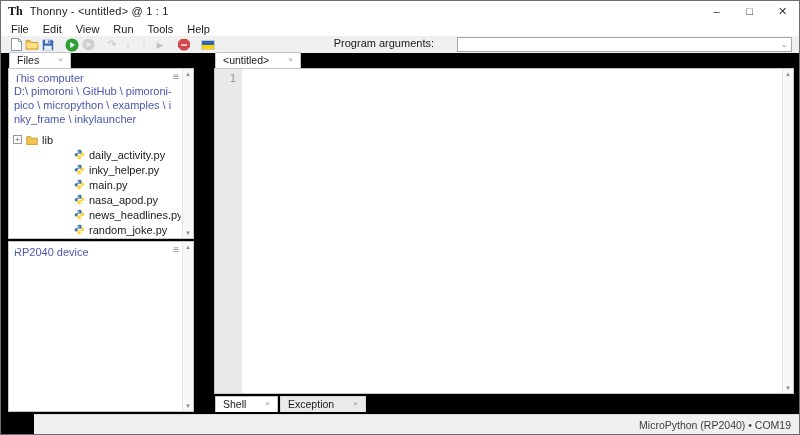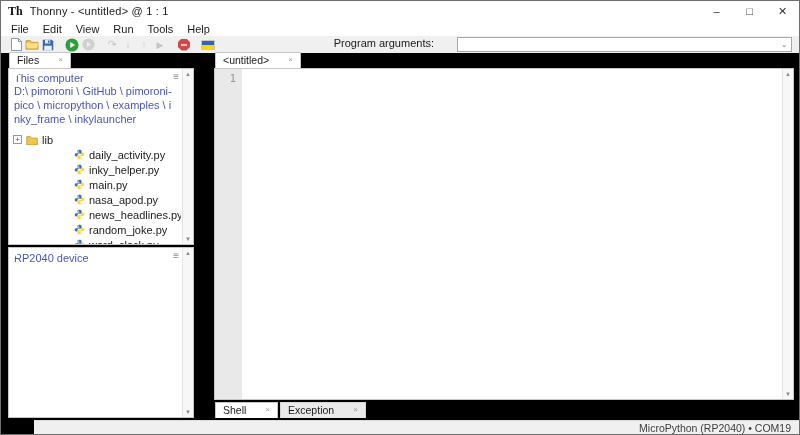--- a/index.html
+++ b/index.html
@@ -70,21 +70,21 @@
   .gutter { width:27px; background:#e9e9e9; color:#999; font-family:"DejaVu Sans Mono",monospace; font-size:11px; text-align:right; padding:3px 6px 0 0; flex:0 0 auto; }
   .code-area { flex:1; background:#fff; }
 
   
   .shell-tabs { margin-top:3px; }
   .shell { flex:1 1 0; border:1px solid #c6c6c6; background:#fff; position:relative; min-height:0; }
   .shell-inner { position:absolute; left:0; top:0; right:12px; bottom:0; padding:3px 6px; font-family:"DejaVu Sans Mono",monospace; font-size:11.5px; line-height:18px; color:#7e7e7e; white-space:pre-wrap; }
   .prompt { color:#8b008b; font-weight:bold; }
 
   
-  .statusbar { height:14px; flex:0 0 auto; background:#f0f0f0; border-top:1px solid #dcdcdc; display:flex; align-items:center; justify-content:flex-end; padding-right:8px; font-size:10.5px; color:#3c3c3c;margin-left:33px; }
+  .statusbar { height:20px; flex:0 0 auto; background:#f0f0f0; border-top:1px solid #dcdcdc; display:flex; align-items:center; justify-content:flex-end; padding-right:8px; font-size:10.5px; color:#3c3c3c;margin-left:33px; }
 </style>
 </head>
 <body>
 
 <div class="window">
 
   <div class="titlebar">
     <span class="logo">Th</span>
     <span class="title-text">Thonny  -  &lt;untitled&gt;  @  1 : 1</span>
     <div class="win-controls">

